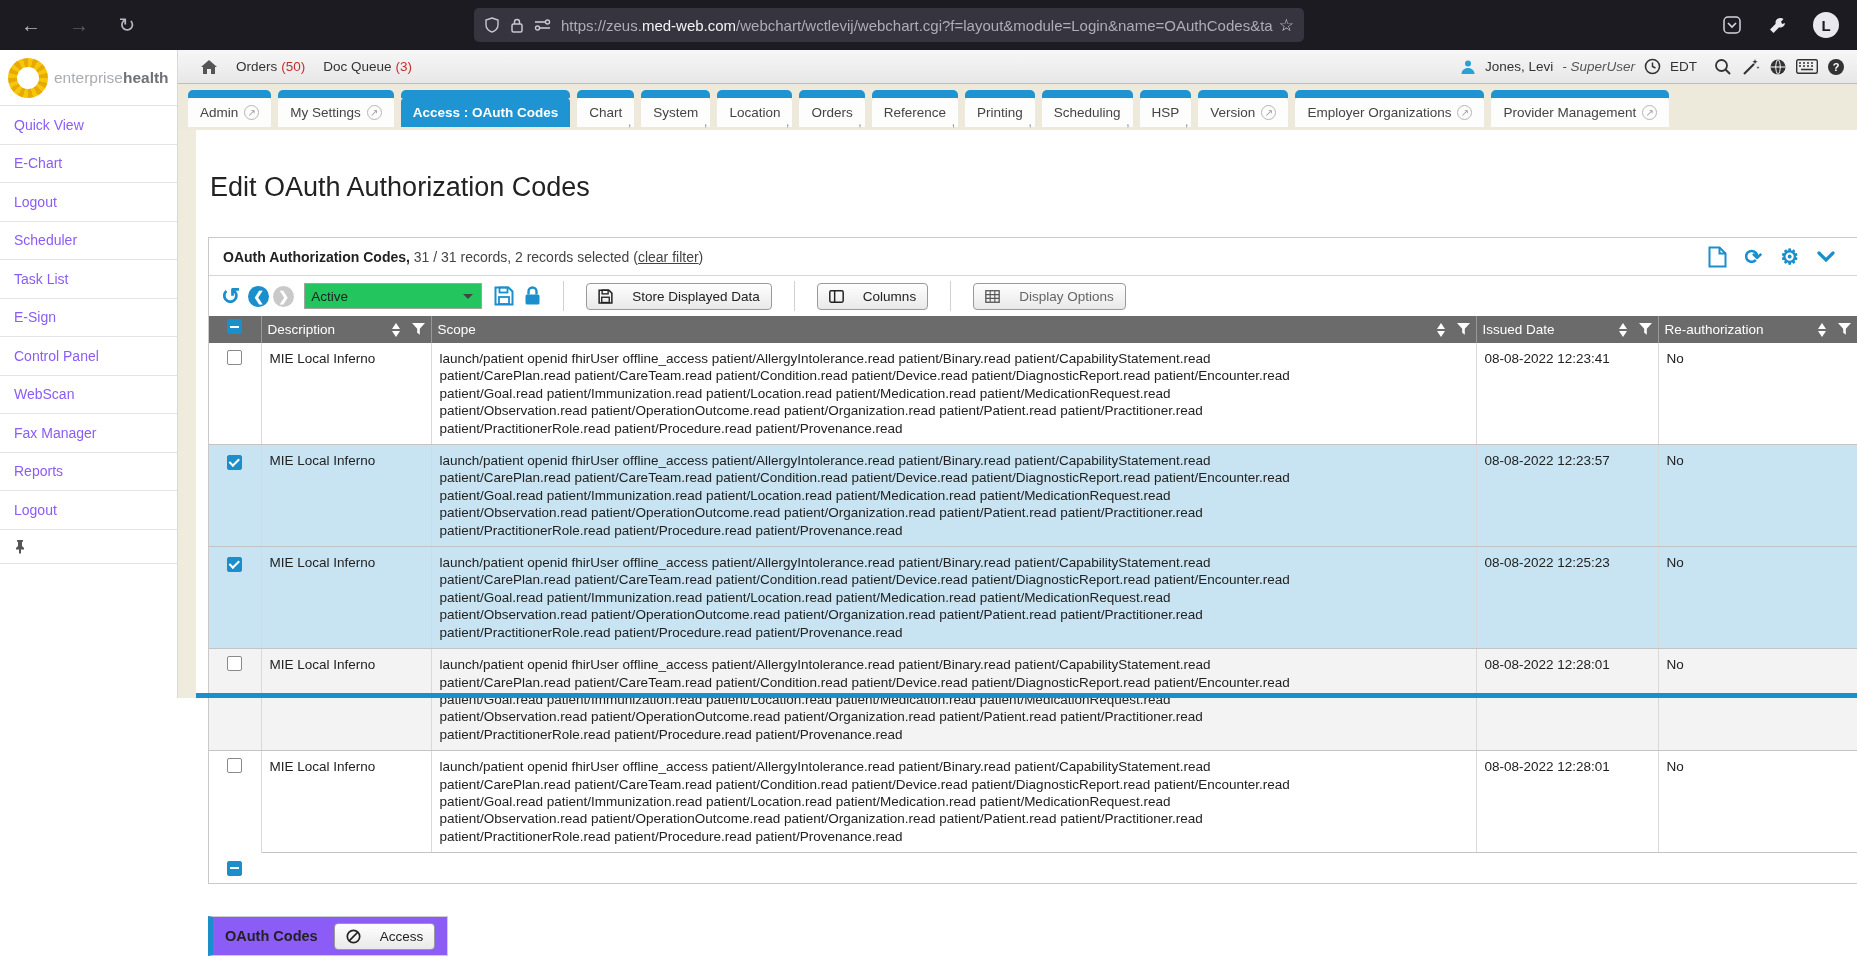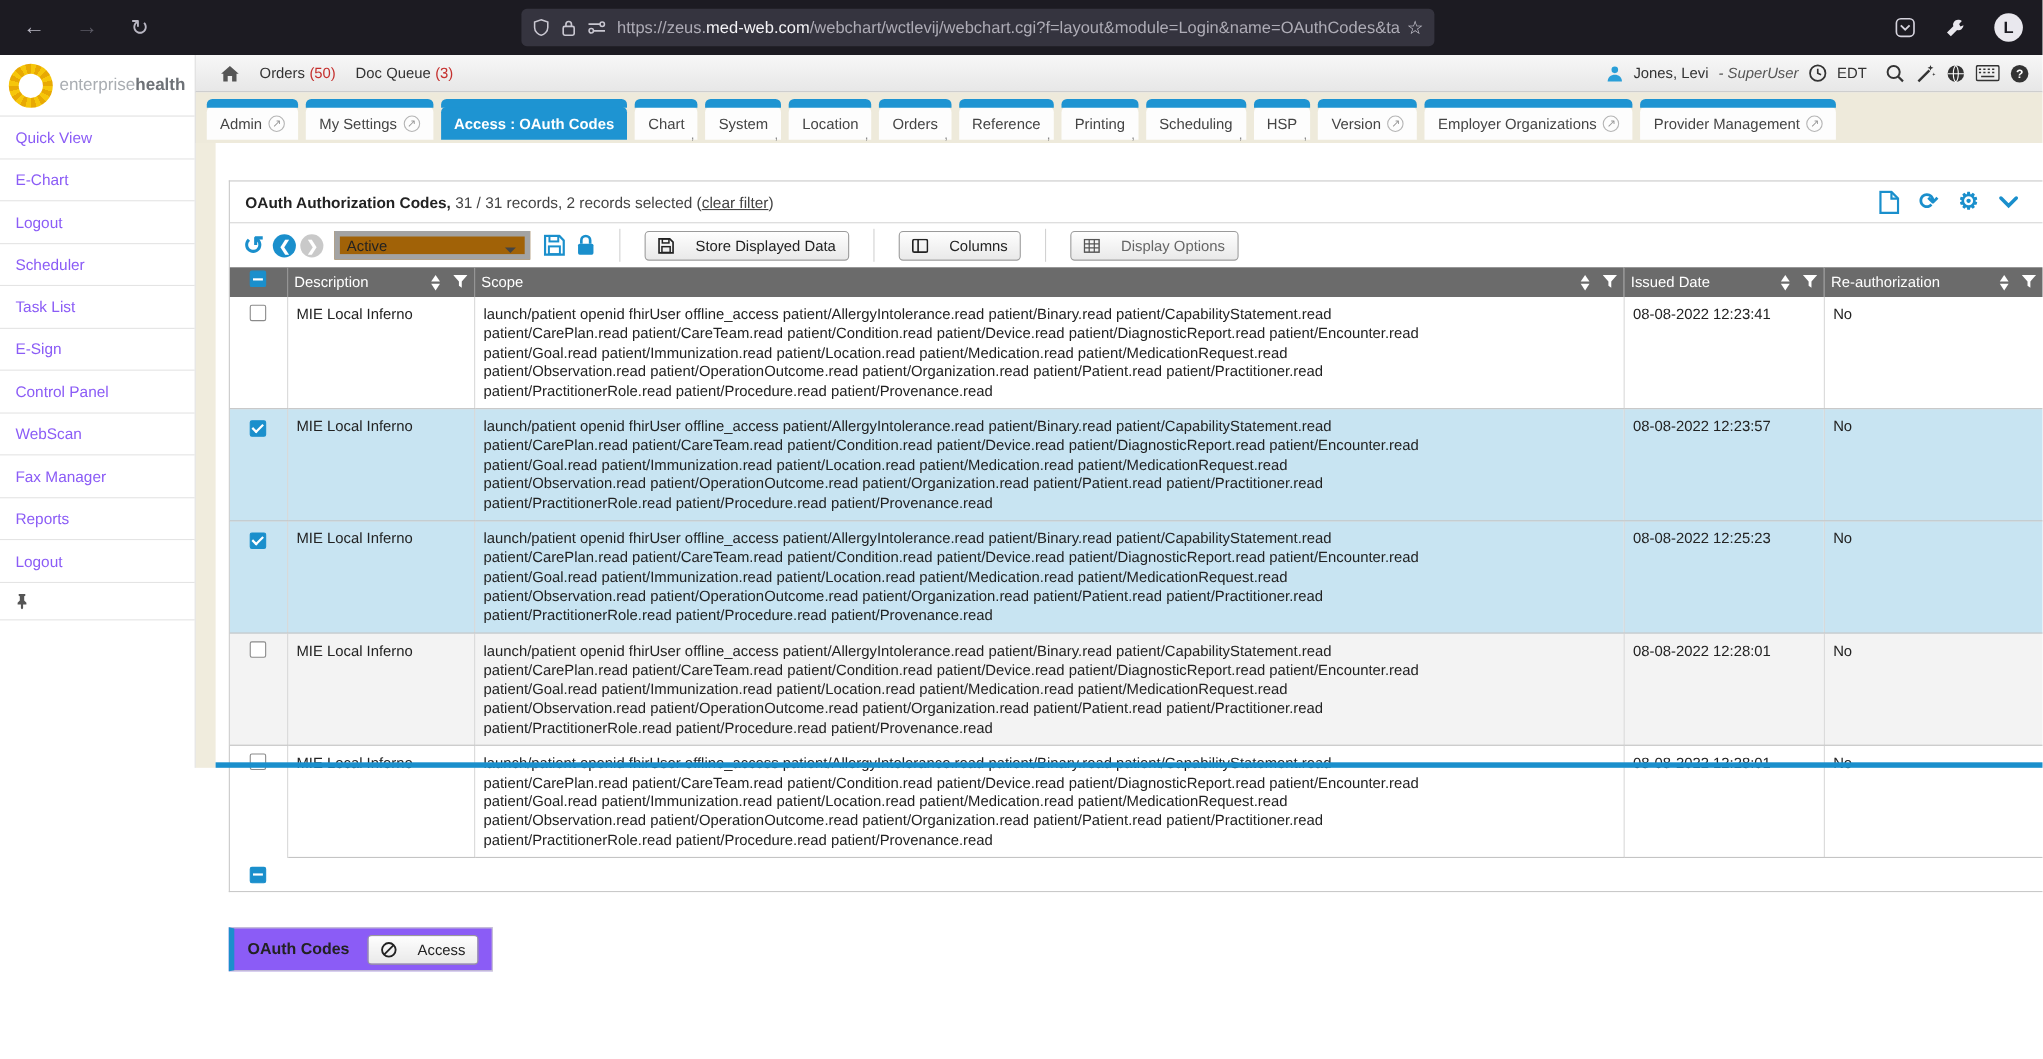--- a/index.html
+++ b/index.html
@@ -69,21 +69,21 @@
   .ph-text { font-size:14px; color:#444; }
   .ph-text b { color:#222; }
   .link { text-decoration:underline; color:#444; cursor:default; }
   .ph-icons { margin-left:auto; display:flex; align-items:center; gap:18px; padding-right:8px; }
   .blue-glyph { color:#1a8fcc; font-size:21px; font-weight:bold; line-height:1; }
 
   .toolbar { height:40px; display:flex; align-items:center; padding-left:12px; }
   .circ { width:21px; height:21px; border-radius:50%; display:flex; align-items:center; justify-content:center;
     color:#fff; font-size:13px; font-weight:bold; }
   .tb-sep { width:1px; height:30px; background:#d2d2d2; margin:0 22px; }
-  .fake-select { width:178px; height:26px; border:5px solid #a3a3a3; background:#a16207; margin-left:10px;
+  .fake-select { width:178px; height:26px; border:1px solid #a3a3a3; background:#22c55e; margin-left:10px;
     display:flex; align-items:center; padding:0 6px; font-size:13.5px; color:#222; position:relative; }
   .fake-select::after { content:""; position:absolute; right:8px; top:10px; border:5px solid transparent;
     border-top-color:#444; }
   .btn { height:27px; border:1px solid #9a9a9a; border-radius:4px; background:linear-gradient(#fefefe,#e9e9e9);
     display:flex; align-items:center; gap:19px; padding:0 11px; font-size:13.5px; color:#222; cursor:default; }
   .btn.dim-btn { color:#666; }
 
   
   .grid { width:100%; border-collapse:collapse; table-layout:fixed; }
   .grid th, .grid td { vertical-align:top; }
@@ -307,20 +307,21 @@
         </div>
       <div class="tab">
           <span>Provider Management</span>
           <span class="ext">↗</span>
         </div>
     </div>
 
     <div class="content">
       <div class="beige"></div>
       <div class="main">
+        <h1 class="page-title">Edit OAuth Authorization Codes</h1>
 
         <div class="panel">
 
           <div class="panel-head">
             <span class="ph-text"><b>OAuth Authorization Codes,</b> <span>31 / 31 records, 2 records selected (</span><span class="link">clear filter</span><span>)</span></span>
             <span class="ph-icons">
               <span>
                 <svg width="19" height="22" viewBox="0 0 19 22">
                     <path d="M1.5 1.5h10l6 6v13h-16z" fill="none" stroke="#1a8fcc" stroke-width="2"></path>
                     <path d="M11.5 1.5v6h6" fill="none" stroke="#1a8fcc" stroke-width="2"></path>

